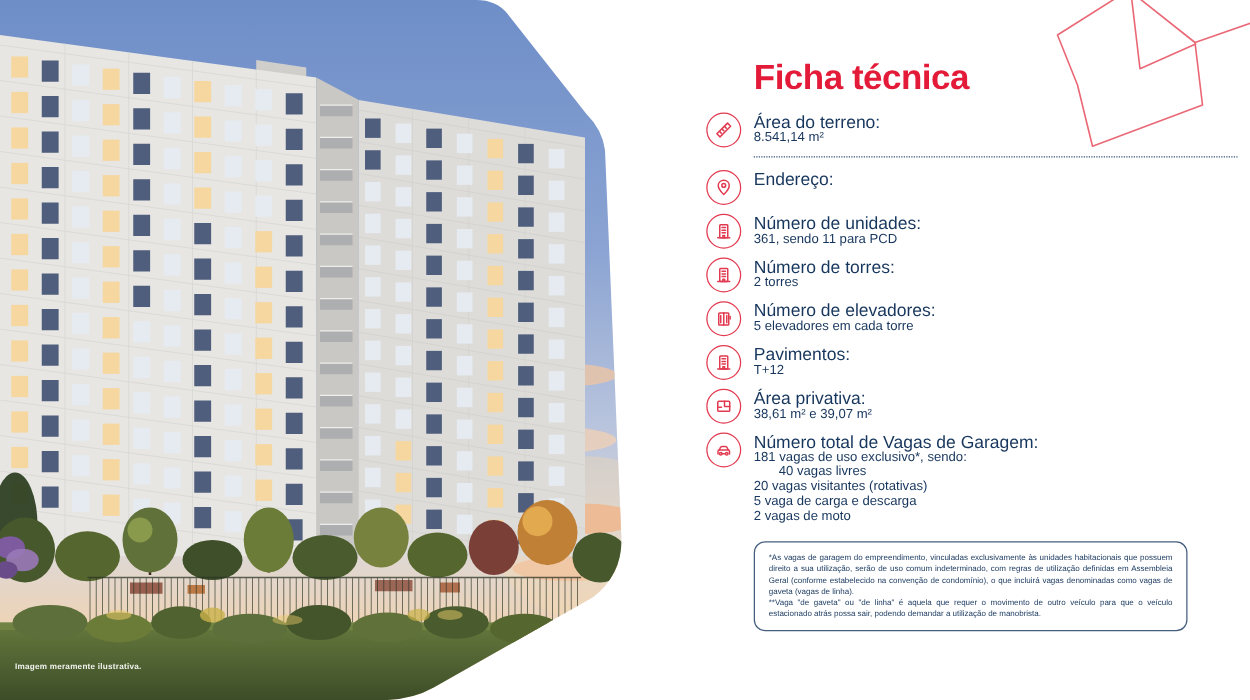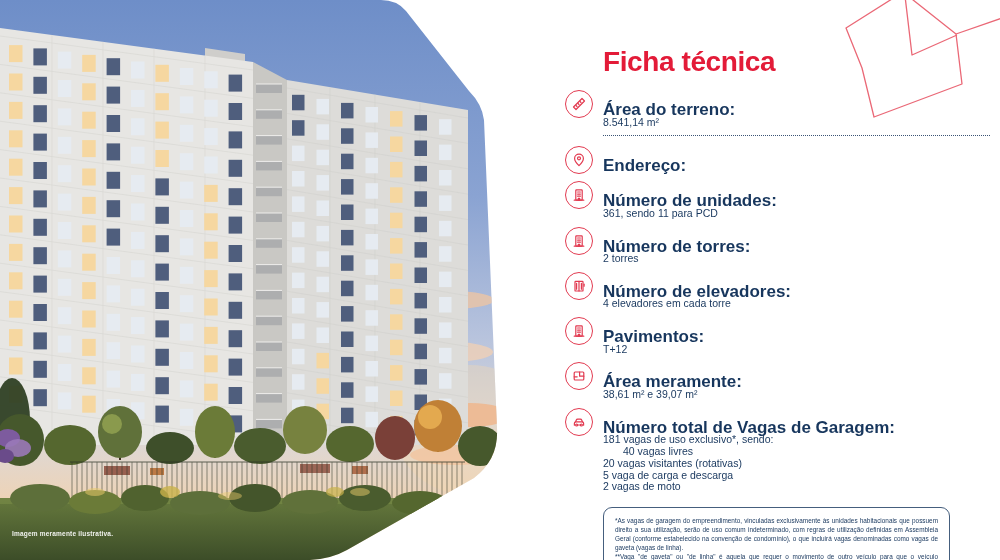--- a/index.html
+++ b/index.html
@@ -23,21 +23,21 @@
     margin:0 0 12px 38px;font-size:28px;line-height:32px;font-weight:bold;
     color:#e31b38;letter-spacing:-.4px;
   }
   .spec-row{display:flex;gap:10px;margin-bottom:7px;}
   .spec-icon{
     flex:0 0 auto;width:28px;height:28px;border:1.4px solid #e23a50;border-radius:50%;
     display:flex;align-items:center;justify-content:center;color:#e23a50;box-sizing:border-box;
   }
   .spec-icon svg{width:16px;height:16px;}
   .spec-text{padding-top:1px;}
-  .spec-label{font-weight:bold;font-size:17px;line-height:13.5px;margin-top:12px;}
+  .spec-label{font-weight:normal;font-size:14px;line-height:13.5px;}
   .spec-line{font-size:10.5px;line-height:11.8px;}
   .spec-line.indent{padding-left:20px;}
   .spec-divider{
     border-top:1.6px dotted rgba(23,54,93,.85);
     margin:4px 0 10px 38px;width:387px;height:0;
   }
   .footnote-box{
     margin:14px 0 0 38px;width:347px;box-sizing:border-box;
     border:1px solid rgba(23,54,93,.8);border-radius:9px;padding:8px 11px;
   }
@@ -576,21 +576,21 @@
     <span class="spec-icon">
               <svg viewBox="0 0 16 16" fill="none" stroke="currentColor" stroke-width="1.2" stroke-linecap="round" stroke-linejoin="round">
                 <rect x="4" y="3.4" width="8" height="9.6" rx="0.6"></rect>
                 <path d="M8 3.4 V13"></path>
                 <path d="M5.6 5.4 V11.2 M10.4 5.4 V11.2"></path>
                 <path d="M13.1 6.2 V8.2"></path>
               </svg>
             </span>
     <div class="spec-text">
       <div class="spec-label">Número de elevadores:</div>
-    <div class="spec-line">4 elevadores em cada torre</div>
+    <div class="spec-line">5 elevadores em cada torre</div>
             </div>
   </div>
           <div class="spec-row">
     <span class="spec-icon">
               <svg viewBox="0 0 16 16" fill="none" stroke="currentColor" stroke-width="1.2" stroke-linecap="round" stroke-linejoin="round">
                 <rect x="4.8" y="2.8" width="6.4" height="10.4" rx="0.6"></rect>
                 <path d="M6.6 5 H9.4 M6.6 7.1 H9.4 M6.6 9.2 H9.4"></path>
                 <path d="M7.3 13.2 V11.3 H8.7 V13.2"></path>
                 <path d="M3.2 13.2 H12.8"></path>
               </svg>
@@ -601,21 +601,21 @@
             </div>
   </div>
           <div class="spec-row">
     <span class="spec-icon">
               <svg viewBox="0 0 16 16" fill="none" stroke="currentColor" stroke-width="1.2" stroke-linecap="round" stroke-linejoin="round">
                 <rect x="3.2" y="4" width="9.6" height="8" rx="0.9"></rect>
                 <path d="M8.6 4 V8.2 M8.6 8.2 H12.8 M3.2 8.8 H6.2"></path>
               </svg>
             </span>
     <div class="spec-text">
-      <div class="spec-label">Área meramente:</div>
+      <div class="spec-label">Área privativa:</div>
     <div class="spec-line">38,61 m² e 39,07 m²</div>
             </div>
   </div>
           <div class="spec-row">
     <span class="spec-icon">
               <svg viewBox="0 0 16 16" fill="none" stroke="currentColor" stroke-width="1.2" stroke-linecap="round" stroke-linejoin="round">
                 <path d="M3.4 11.2 V9.2 Q3.4 8 4.6 7.8 L5.2 6.2 Q5.6 5.2 6.7 5.2 H9.3 Q10.4 5.2 10.8 6.2 L11.4 7.8 Q12.6 8 12.6 9.2 V11.2"></path>
                 <path d="M4.3 7.9 H11.7"></path>
                 <circle cx="5.6" cy="11" r="1"></circle>
                 <circle cx="10.4" cy="11" r="1"></circle>

